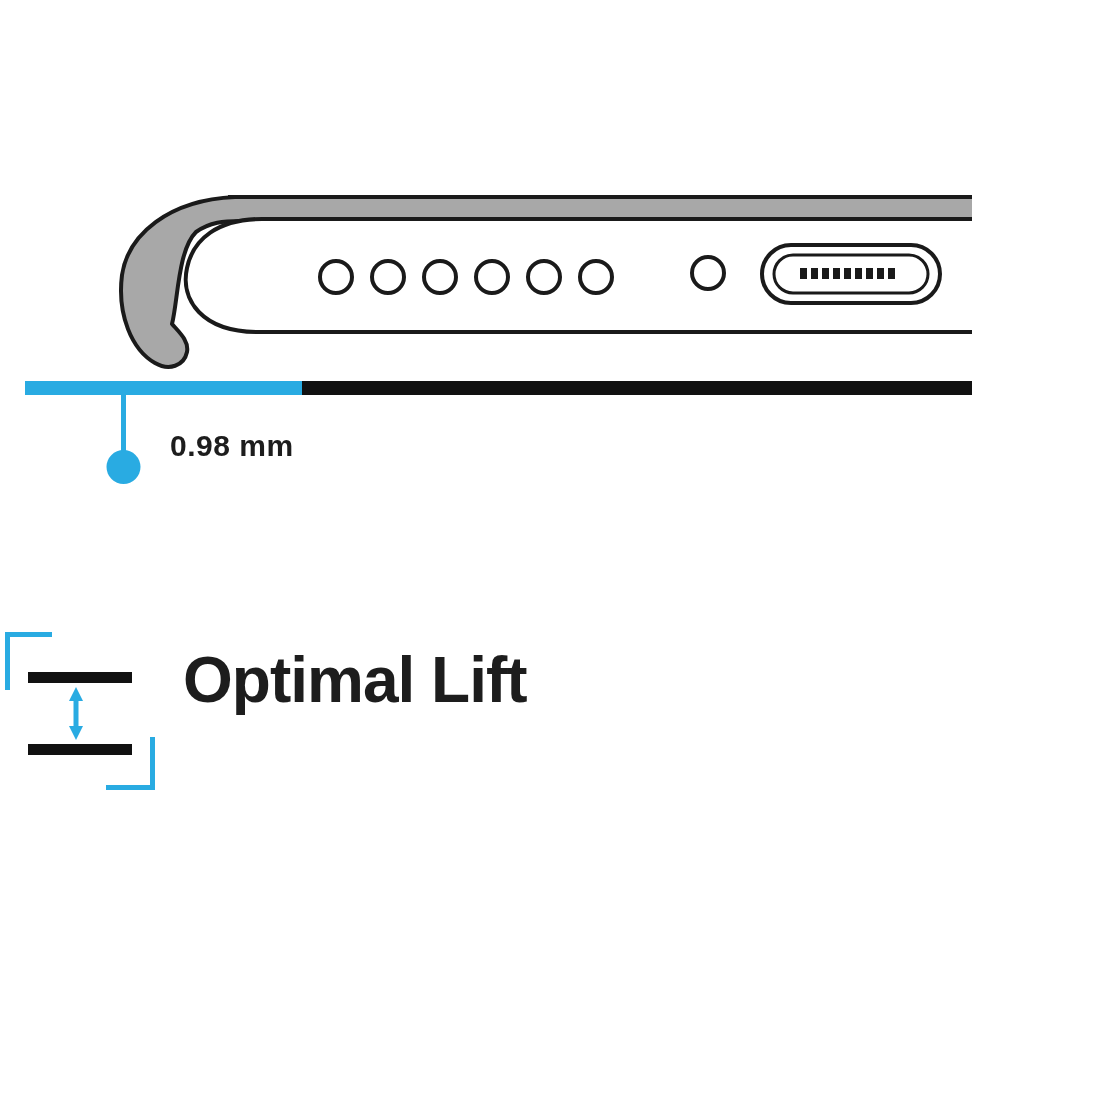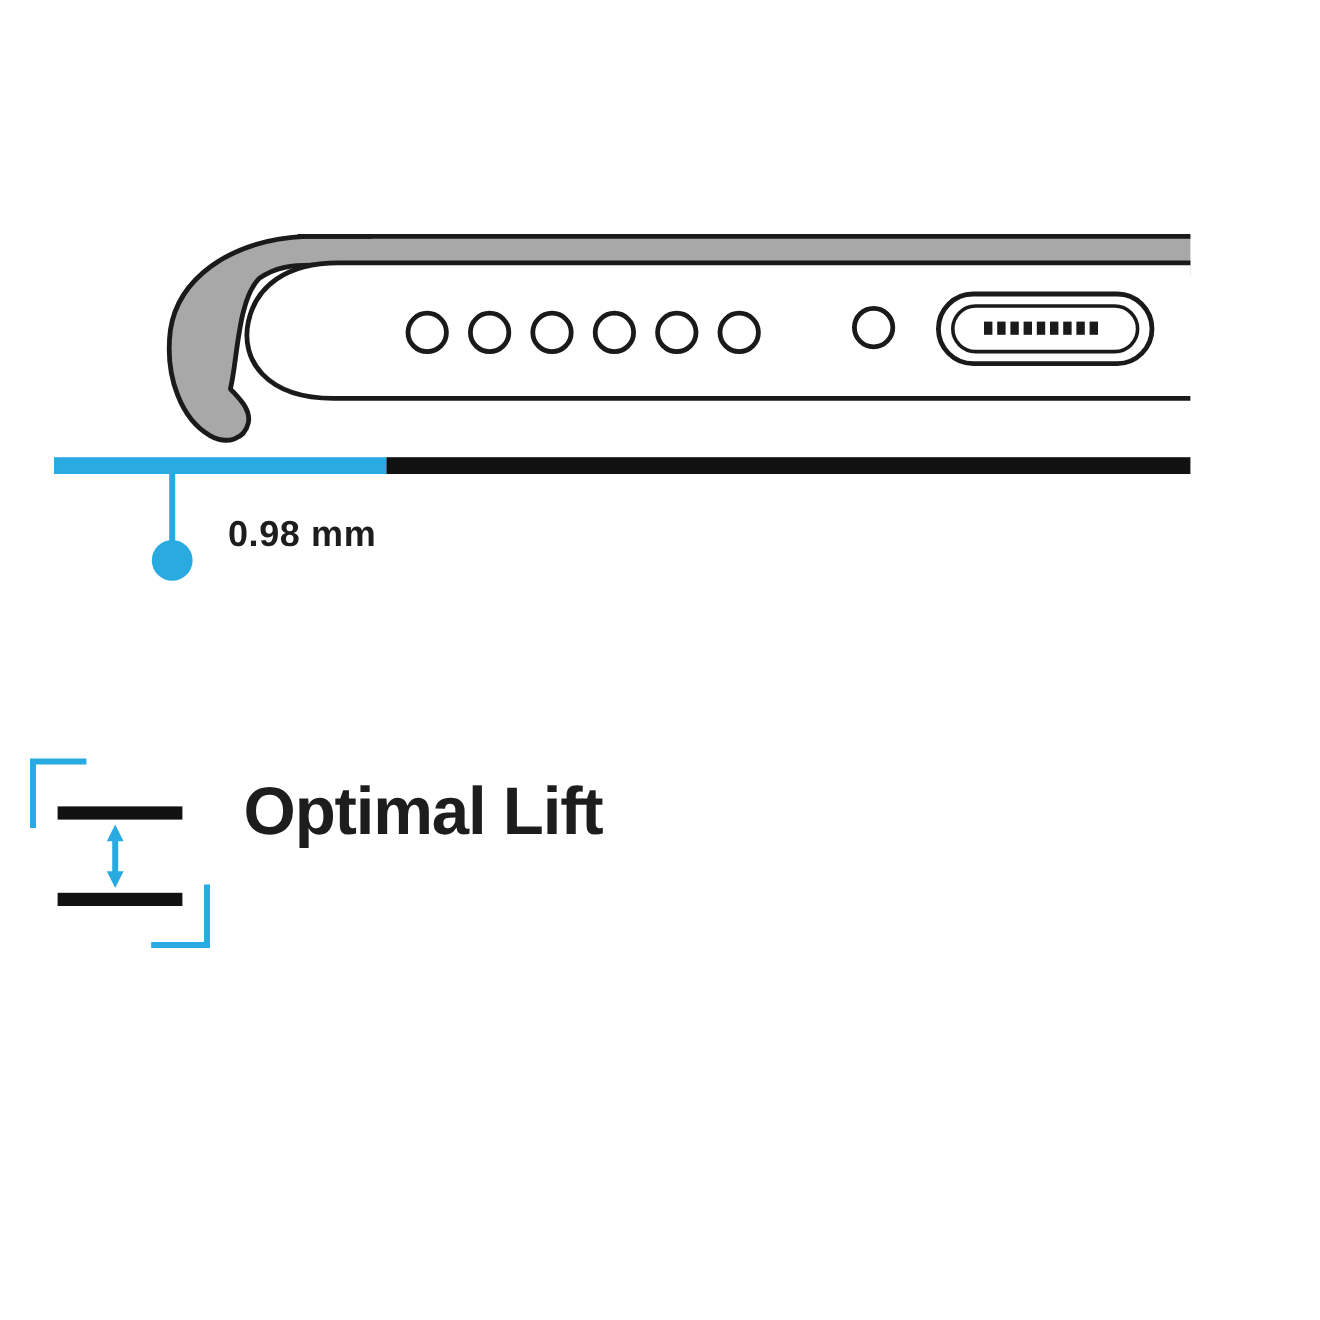--- a/index.html
+++ b/index.html
@@ -4,21 +4,20 @@
 <style>
   html, body { margin: 0; padding: 0; background: #ffffff; }
   .page {
     position: relative;
     width: 972px;
     height: 1100px;
     background: #ffffff;
     overflow: hidden;
     font-family: "Liberation Sans", "DejaVu Sans", sans-serif;
     color: #1d1d1d;
-    margin-left: 20px;
   }
   .phone-svg {
     position: absolute;
     top: 0; left: 0;
     width: 1100px; height: 520px;
     display: block;
   }
   .measure-label {
     position: absolute;
     left: 170px;
@@ -33,21 +32,21 @@
     position: absolute;
     left: 0px;
     top: 625px;
     width: 180px; height: 180px;
     display: block;
   }
   .feature-title {
     position: absolute;
     left: 183px;
     top: 648px;
-    font-size: 56px;
+    font-size: 64px;
     font-weight: bold;
     letter-spacing: -1px;
     line-height: 1.0;
     color: #1d1d1d;
     white-space: nowrap;
   }
   .feature-subtitle {
     position: absolute;
     left: 185px;
     top: 726px;

